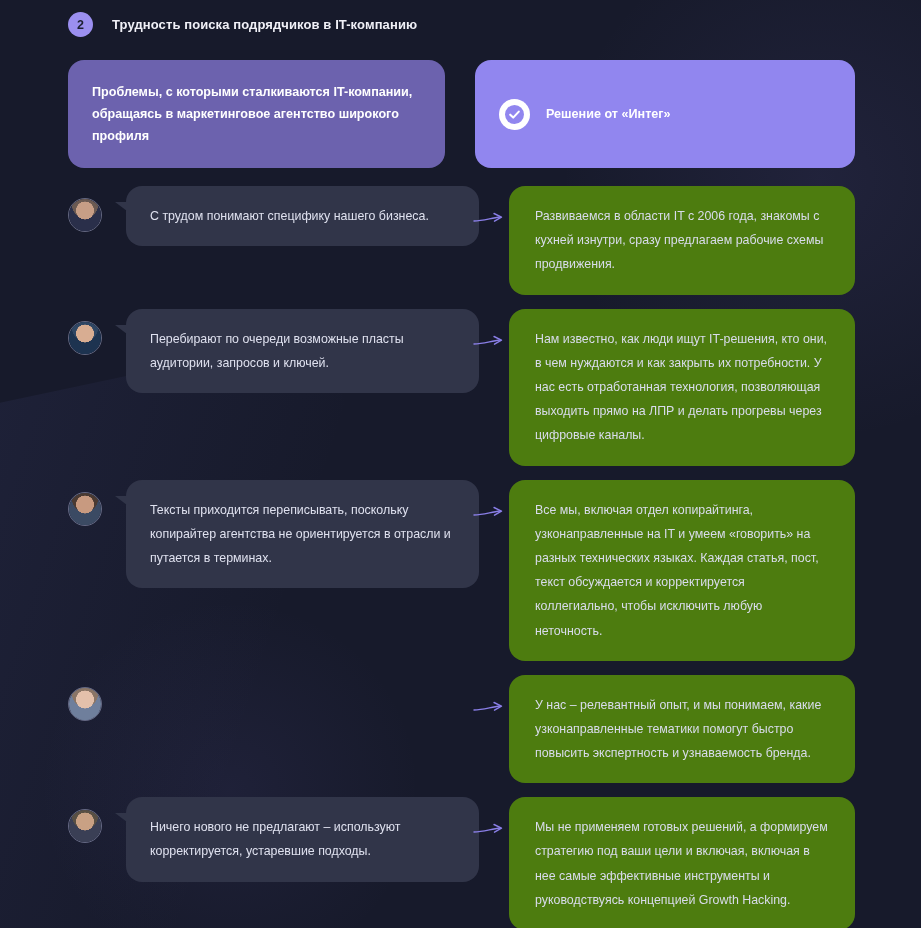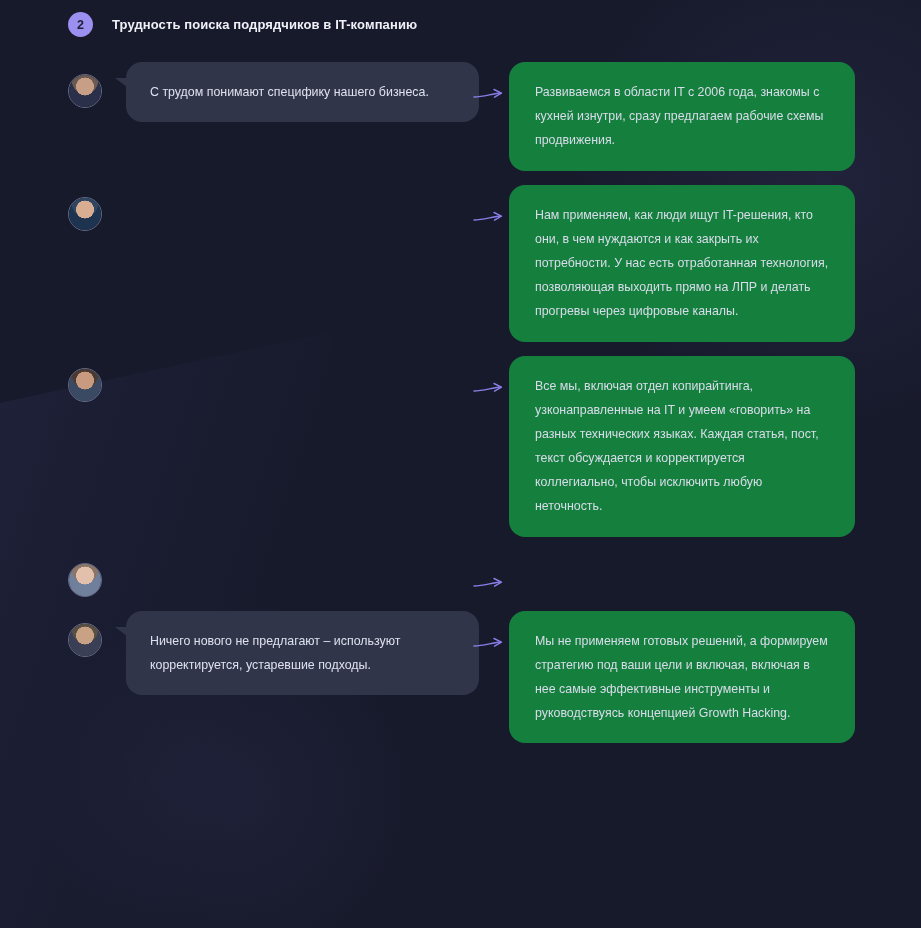--- a/index.html
+++ b/index.html
@@ -152,21 +152,21 @@
     min-height: 40px;
   }
   .connector svg {
     position: absolute;
     left: -6px;
     top: 26px;
   }
 
   .bubble-solution {
     grid-column: 5;
-    background: #15803d;
+    background: #4d7c0f;
     border-radius: 16px;
     padding: 18px 26px 18px 26px;
     min-height: 52px;
     display: flex;
     align-items: center;
   }
   .bubble-solution .bubble-text { color: #d9dcec; }
 </style>
 </head>
 <body>
@@ -175,20 +175,34 @@
 <div class="bg-glow-b"></div>
 <div class="bg-glow-c"></div>
 
 <div class="page">
 
   <div class="section-header">
     <div class="step-badge">2</div>
     <div class="section-title">Трудность поиска подрядчиков в IT-компанию</div>
   </div>
 
+  <div class="columns">
+    <div class="col-head problems">
+      <div class="col-head-title">Проблемы, с которыми сталкиваются IT-компании, обращаясь в маркетинговое агентство широкого профиля</div>
+    </div>
+    <div class="col-head solutions">
+      <div class="check-badge">
+        <svg width="19" height="19" viewBox="0 0 19 19">
+          <circle cx="9.5" cy="9.5" r="9.5" fill="#9186ef"></circle>
+          <path d="M5.2 9.7 L8.2 12.6 L13.8 6.6" fill="none" stroke="#ffffff" stroke-width="2.1" stroke-linecap="round" stroke-linejoin="round"></path>
+        </svg>
+      </div>
+      <div class="col-head-title">Решение от «Интег»</div>
+    </div>
+  </div>
 
   <div class="rows" id="rows-container">
       <div class="row">
         <div class="avatar">
           <div class="face" style="background:#2a2f4a"></div>
           <div class="face" style="background:radial-gradient(circle at 50% 36%, #c79e86 0 34%, rgba(0,0,0,0) 35%),radial-gradient(circle at 50% 112%, #2a2f4a 0 46%, rgba(0,0,0,0) 47%),radial-gradient(circle at 50% 18%, #6b5a52 0 42%, rgba(0,0,0,0) 43%)"></div>
         </div>
         <div class="bubble-problem">
           <div class="bubble-text">С трудом понимают специфику нашего бизнеса.</div>
         </div>
@@ -200,35 +214,41 @@
         </div>
         <div class="bubble-solution">
           <div class="bubble-text">Развиваемся в области IT с 2006 года, знакомы с кухней изнутри, сразу предлагаем рабочие схемы продвижения.</div>
         </div>
       </div>
       <div class="row">
         <div class="avatar">
           <div class="face" style="background:#1d3350"></div>
           <div class="face" style="background:radial-gradient(circle at 50% 36%, #d8ad92 0 34%, rgba(0,0,0,0) 35%),radial-gradient(circle at 50% 112%, #1d3350 0 46%, rgba(0,0,0,0) 47%),radial-gradient(circle at 50% 18%, #2f4663 0 42%, rgba(0,0,0,0) 43%)"></div>
         </div>
-        <div class="connector">
-          <svg width="34" height="16" viewBox="0 0 34 16">
-            <path d="M1 9 C10 9, 18 6, 27 5" fill="none" stroke="#8a7fe8" stroke-width="1.4" stroke-linecap="round"></path>
-            <path d="M21 1.5 L28.5 5.2 L21.5 9.2" fill="none" stroke="#8a7fe8" stroke-width="1.4" stroke-linecap="round" stroke-linejoin="round"></path>
-          </svg>
-        </div>
-        <div class="bubble-solution">
-          <div class="bubble-text">Нам применяем, как люди ищут IT-решения, кто они, в чем нуждаются и как закрыть их потребности. У нас есть отработанная технология, позволяющая выходить прямо на ЛПР и делать прогревы через цифровые каналы.</div>
+        <div class="bubble-problem">
+          <div class="bubble-text">Перебирают по очереди возможные пласты аудитории, запросов и ключей.</div>
+        </div>
+        <div class="connector">
+          <svg width="34" height="16" viewBox="0 0 34 16">
+            <path d="M1 9 C10 9, 18 6, 27 5" fill="none" stroke="#8a7fe8" stroke-width="1.4" stroke-linecap="round"></path>
+            <path d="M21 1.5 L28.5 5.2 L21.5 9.2" fill="none" stroke="#8a7fe8" stroke-width="1.4" stroke-linecap="round" stroke-linejoin="round"></path>
+          </svg>
+        </div>
+        <div class="bubble-solution">
+          <div class="bubble-text">Нам известно, как люди ищут IT-решения, кто они, в чем нуждаются и как закрыть их потребности. У нас есть отработанная технология, позволяющая выходить прямо на ЛПР и делать прогревы через цифровые каналы.</div>
         </div>
       </div>
       <div class="row">
         <div class="avatar">
           <div class="face" style="background:#3b4a63"></div>
           <div class="face" style="background:radial-gradient(circle at 50% 36%, #c89a80 0 34%, rgba(0,0,0,0) 35%),radial-gradient(circle at 50% 112%, #3b4a63 0 46%, rgba(0,0,0,0) 47%),radial-gradient(circle at 50% 18%, #4a3a32 0 42%, rgba(0,0,0,0) 43%)"></div>
         </div>
+        <div class="bubble-problem">
+          <div class="bubble-text">Тексты приходится переписывать, поскольку копирайтер агентства не ориентируется в отрасли и путается в терминах.</div>
+        </div>
         <div class="connector">
           <svg width="34" height="16" viewBox="0 0 34 16">
             <path d="M1 9 C10 9, 18 6, 27 5" fill="none" stroke="#8a7fe8" stroke-width="1.4" stroke-linecap="round"></path>
             <path d="M21 1.5 L28.5 5.2 L21.5 9.2" fill="none" stroke="#8a7fe8" stroke-width="1.4" stroke-linecap="round" stroke-linejoin="round"></path>
           </svg>
         </div>
         <div class="bubble-solution">
           <div class="bubble-text">Все мы, включая отдел копирайтинга, узконаправленные на IT и умеем «говорить» на разных технических языках. Каждая статья, пост, текст обсуждается и корректируется коллегиально, чтобы исключить любую неточность.</div>
         </div>
       </div>
@@ -236,20 +256,23 @@
         <div class="avatar">
           <div class="face" style="background:#6f7f9c"></div>
           <div class="face" style="background:radial-gradient(circle at 50% 36%, #e3c0ab 0 34%, rgba(0,0,0,0) 35%),radial-gradient(circle at 50% 112%, #6f7f9c 0 46%, rgba(0,0,0,0) 47%),radial-gradient(circle at 50% 18%, #8a7566 0 42%, rgba(0,0,0,0) 43%)"></div>
         </div>
         <div class="connector">
           <svg width="34" height="16" viewBox="0 0 34 16">
             <path d="M1 9 C10 9, 18 6, 27 5" fill="none" stroke="#8a7fe8" stroke-width="1.4" stroke-linecap="round"></path>
             <path d="M21 1.5 L28.5 5.2 L21.5 9.2" fill="none" stroke="#8a7fe8" stroke-width="1.4" stroke-linecap="round" stroke-linejoin="round"></path>
           </svg>
         </div>
+        <div class="bubble-solution">
+          <div class="bubble-text">У нас – релевантный опыт, и мы понимаем, какие узконаправленные тематики помогут быстро повысить экспертность и узнаваемость бренда.</div>
+        </div>
       </div>
       <div class="row">
         <div class="avatar">
           <div class="face" style="background:#3a3f55"></div>
           <div class="face" style="background:radial-gradient(circle at 50% 36%, #c9a184 0 34%, rgba(0,0,0,0) 35%),radial-gradient(circle at 50% 112%, #3a3f55 0 46%, rgba(0,0,0,0) 47%),radial-gradient(circle at 50% 18%, #595044 0 42%, rgba(0,0,0,0) 43%)"></div>
         </div>
         <div class="bubble-problem">
           <div class="bubble-text">Ничего нового не предлагают – используют корректируется, устаревшие подходы.</div>
         </div>
         <div class="connector">

